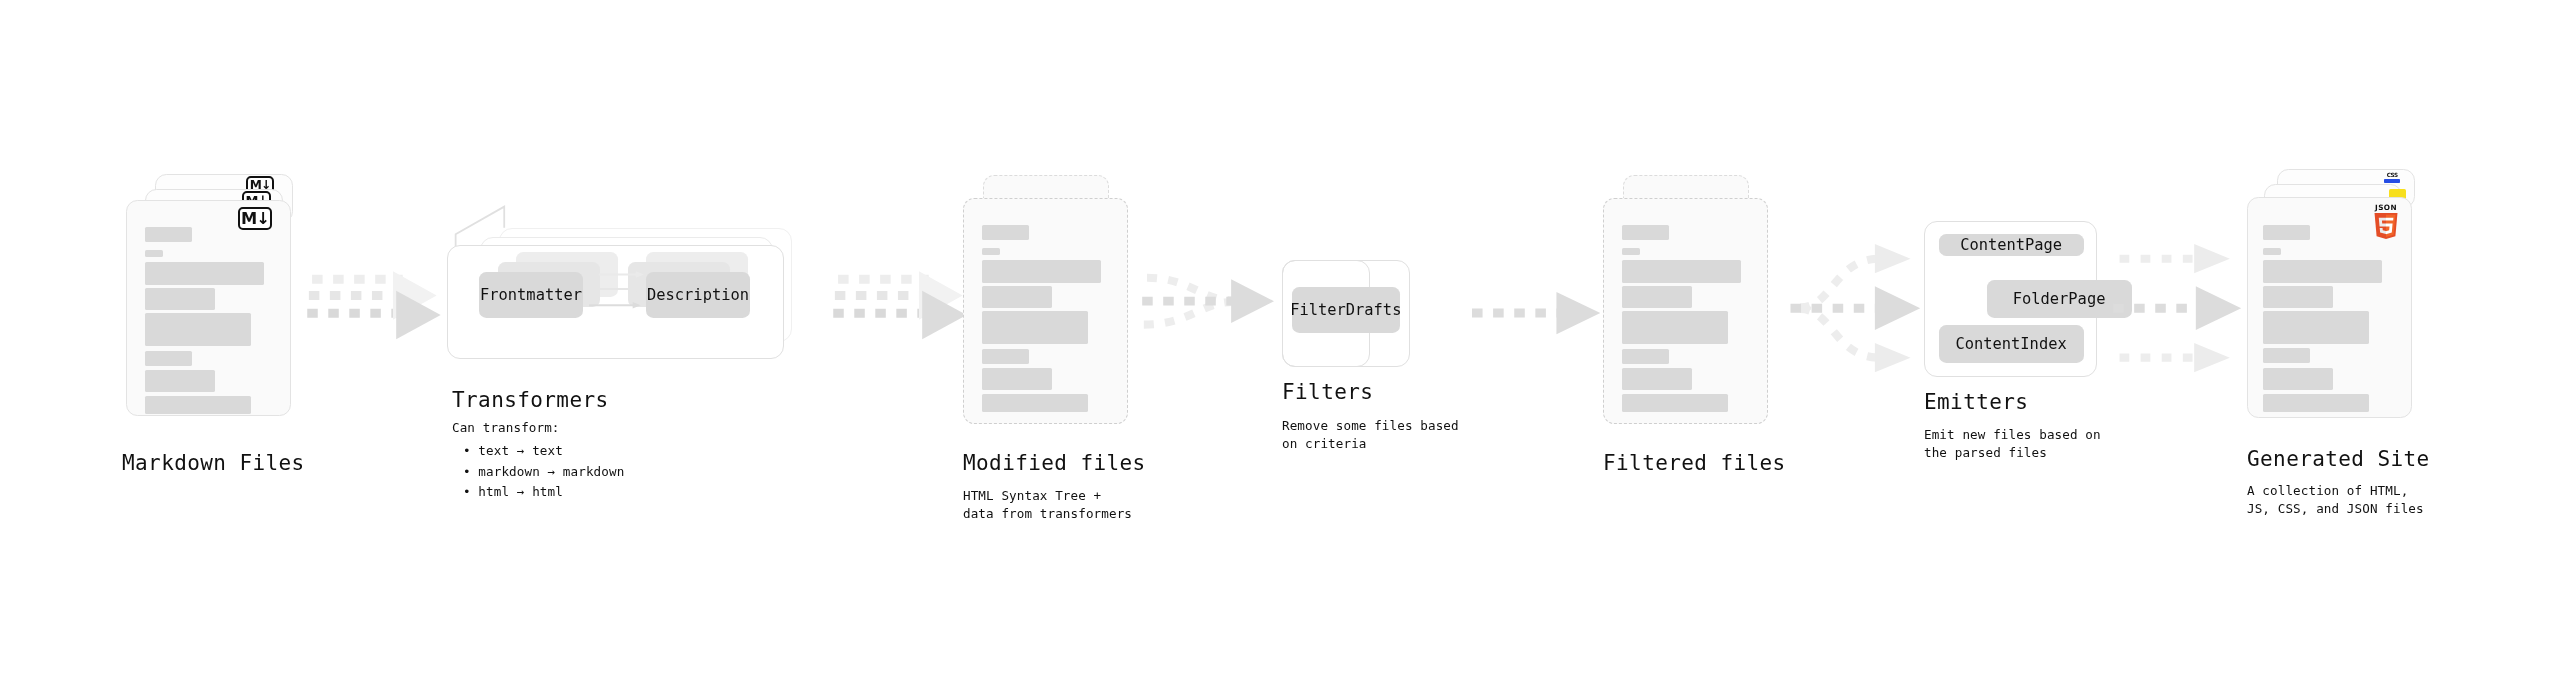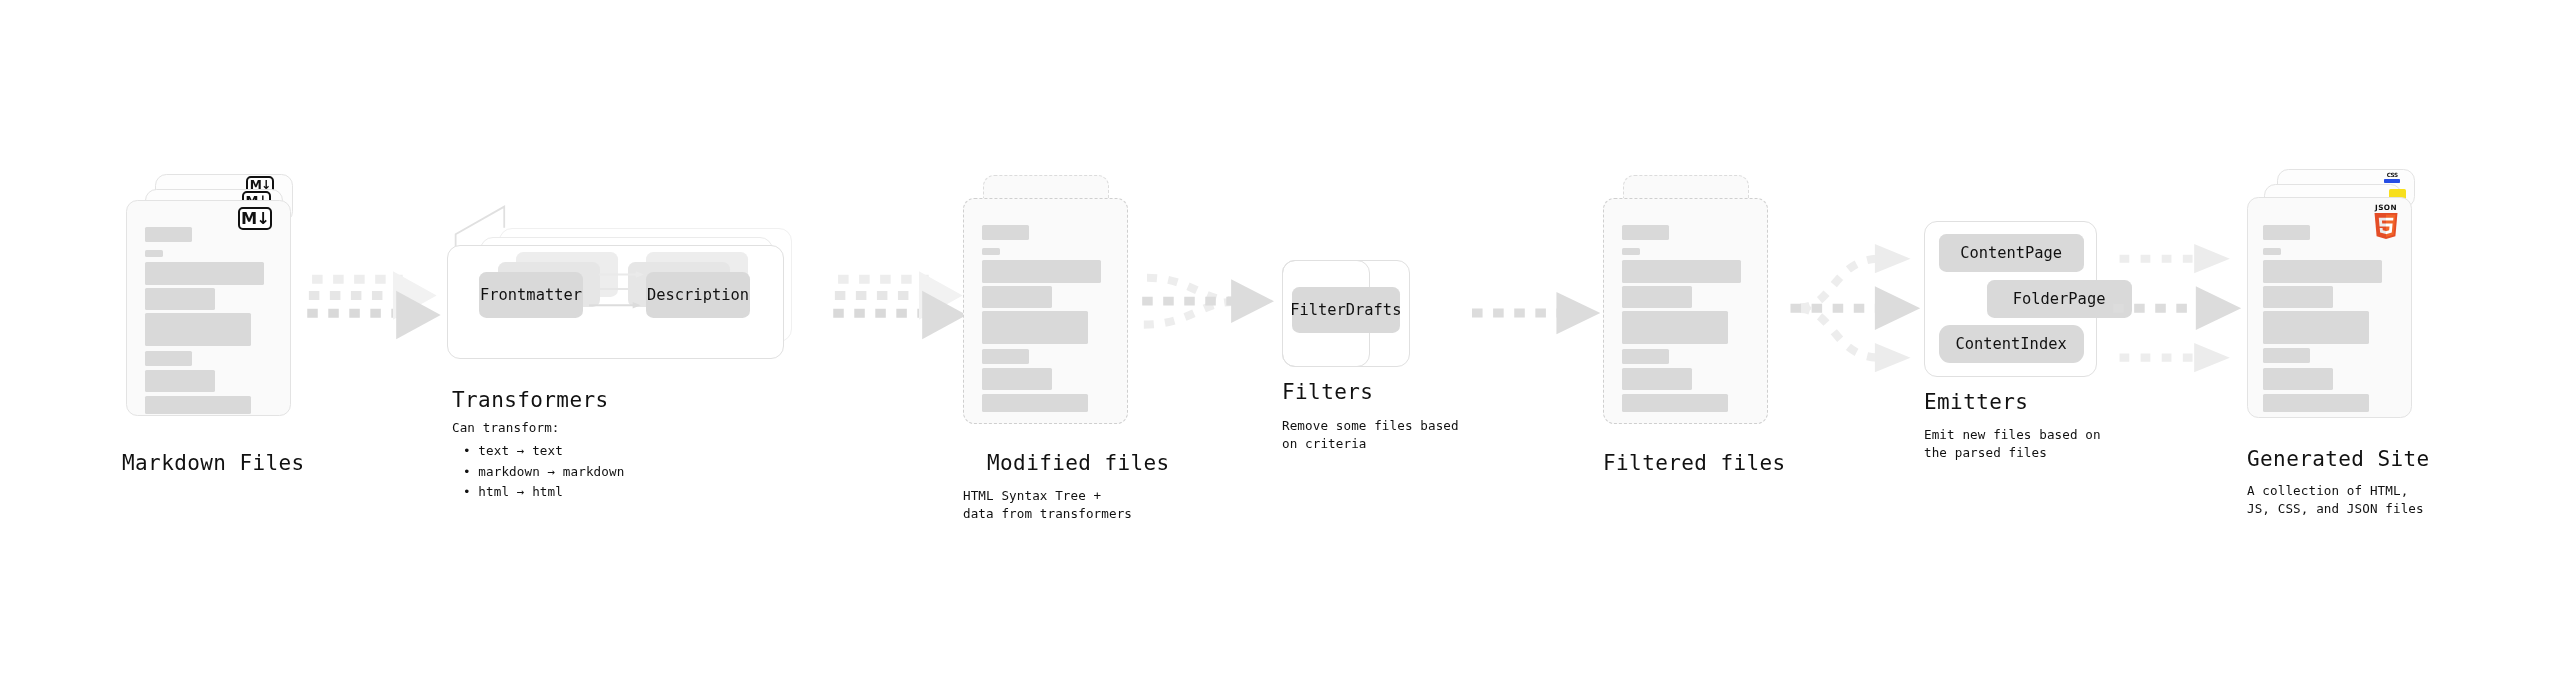--- a/index.html
+++ b/index.html
@@ -184,21 +184,21 @@
         <div class="bar" style="left:18px;top:61px;width:119px;height:23px;"></div>
         <div class="bar" style="left:18px;top:87px;width:70px;height:22px;"></div>
         <div class="bar" style="left:18px;top:112px;width:106px;height:33px;"></div>
         <div class="bar" style="left:18px;top:150px;width:47px;height:15.4px;"></div>
         <div class="bar" style="left:18px;top:169px;width:70px;height:22px;"></div>
         <div class="bar" style="left:18px;top:195px;width:106px;height:18px;"></div>
       </div>
     </div>
   </div>
 
-  <div class="title" style="left:963px;top:451px;margin-left:24px;">Modified files</div>
+  <div class="title" style="left:963px;top:451px;">Modified files</div>
   <div class="sub" style="left:963px;top:486px;">HTML Syntax Tree +</div>
   <div class="sub" style="left:963px;top:504px;text-align:center;">data from transformers</div>
 
   <svg class="arrowsvg" style="left:1142px;top:268px;" width="150" height="93" viewBox="0 0 185 115">
     <g stroke="#ededed" stroke-width="10" stroke-dasharray="12 14" fill="none">
       <path d="M6 12 C58 12 74 40 112 40"></path>
       <path d="M2 70 C58 70 74 42 112 42"></path>
     </g>
     <g stroke="#dcdcdc" stroke-width="11" stroke-dasharray="13 13" fill="none">
       <path d="M0 41 H118"></path>
@@ -250,23 +250,23 @@
     <g stroke="#dcdcdc" stroke-width="11" stroke-dasharray="13 13" fill="none">
       <path d="M8 89 H122"></path>
     </g>
     <polygon points="112,10 156,28 112,46" fill="#ececec"></polygon>
     <polygon points="112,62 168,89 112,116" fill="#dcdcdc"></polygon>
     <polygon points="112,132 156,150 112,168" fill="#ececec"></polygon>
   </svg>
 
   <div class="node" style="left:1924px;top:221px;">
     <div class="group-box" style="left:0;top:0;width:173px;height:156px;"></div>
-    <div class="chip" style="left:14.6px;top:13px;width:145px;height:38px;">ContentPage</div>
+    <div class="chip" style="left:14.6px;top:13px;width:145px;height:22px;">ContentPage</div>
     <div class="chip" style="left:14.6px;top:59px;width:145px;height:38px;margin-left:48px;">FolderPage</div>
-    <div class="chip" style="left:14.6px;top:104px;width:145px;height:38px;border-radius:11px;">ContentIndex</div>
+    <div class="chip" style="left:14.6px;top:104px;width:145px;height:38px;">ContentIndex</div>
   </div>
 
   <div class="title" style="left:1924px;top:390px;">Emitters</div>
   <div class="sub" style="left:1924px;top:425px;">Emit new files based on</div>
   <div class="sub" style="left:1924px;top:443px;">the parsed files</div>
 
   <svg class="arrowsvg" style="left:2113px;top:236px;" width="138" height="146" viewBox="0 0 170 180">
     <g stroke="#ededed" stroke-width="10" stroke-dasharray="12 14" fill="none">
       <path d="M8 28 H108"></path>
       <path d="M8 150 H108"></path>

